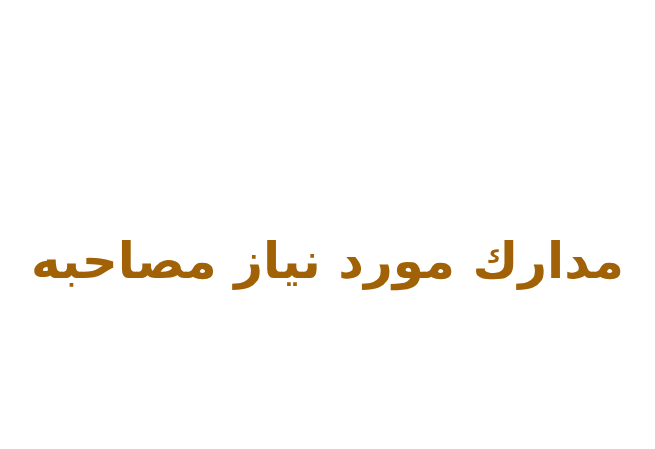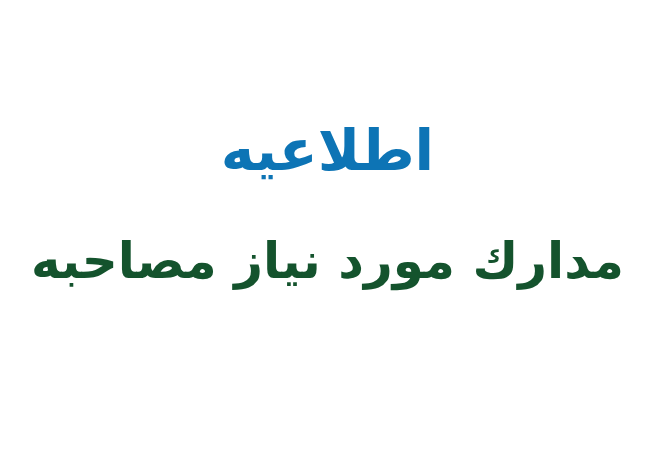--- a/index.html
+++ b/index.html
@@ -49,27 +49,26 @@
     top: 231px;
     left: 0;
     right: 0;
     text-align: center;
     direction: rtl;
     unicode-bidi: embed;
     font-family: "DejaVu Sans", "Liberation Sans", sans-serif;
     font-weight: bold;
     font-size: 50px;
     line-height: 1.2;
-    color: #14532d;
+    color: #a16207;
     letter-spacing: 0;
     white-space: nowrap;
   }
 </style>
 </head>
 <body>
 
 <div class="notice-canvas">
 
-  <div class="notice-heading">اطلاعیه</div>
 
   <div class="notice-subheading">مدارك مورد نیاز مصاحبه</div>
 
 </div>
 
 </body></html>

